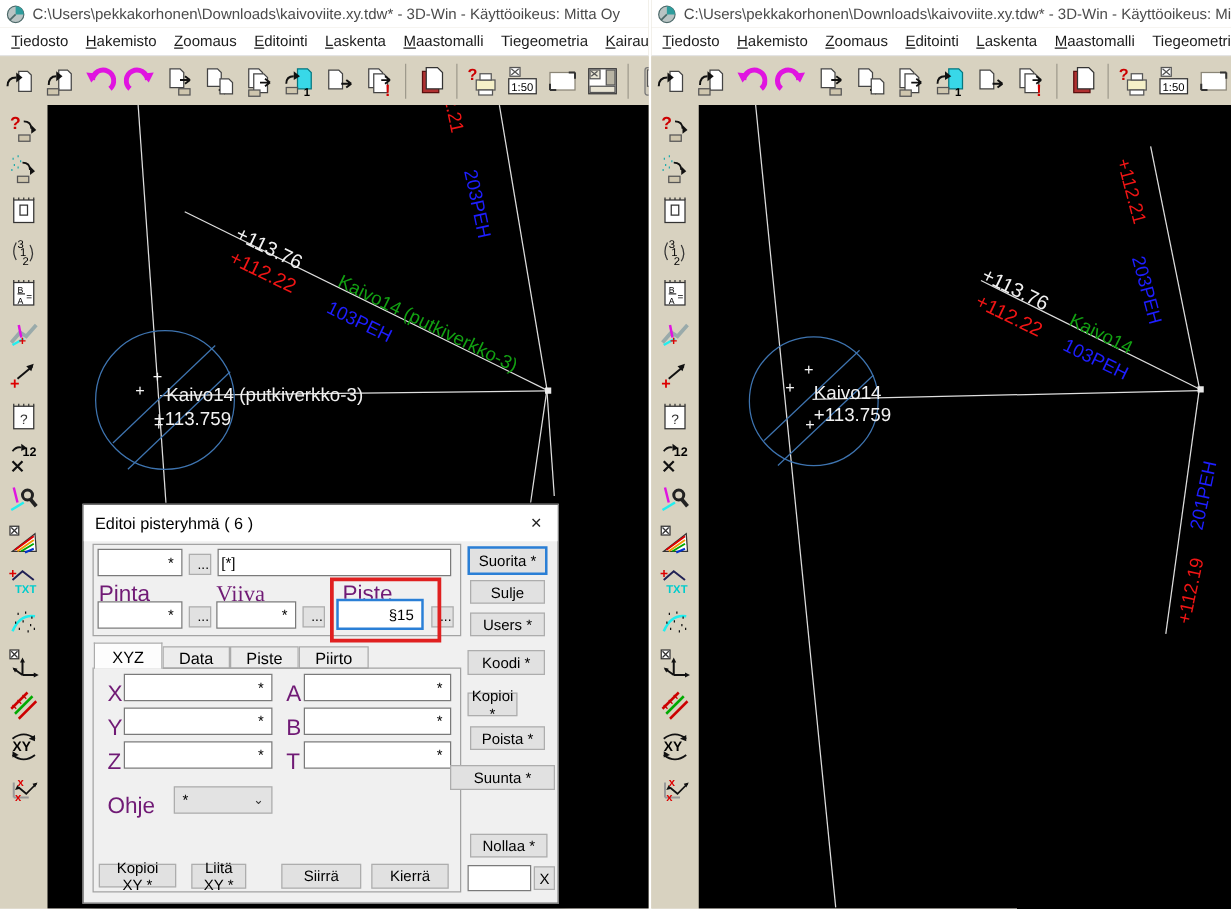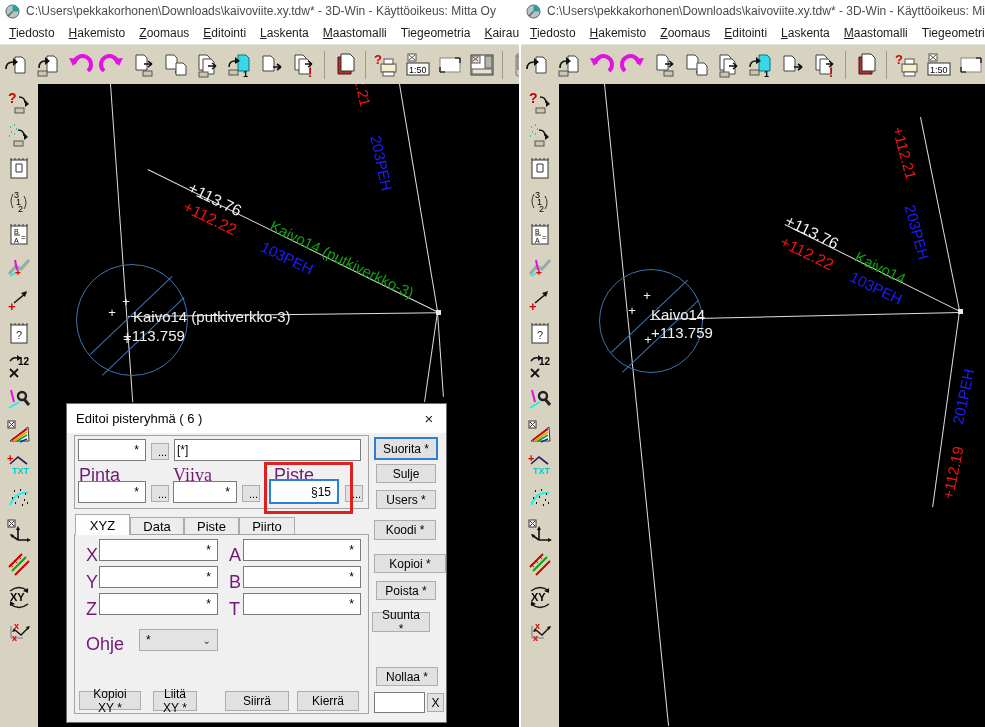--- a/index.html
+++ b/index.html
@@ -410,23 +410,23 @@
     </div>
     <button class="dbtn" style="left:12px;top:287px;width:62px;height:19px;">Kopioi XY *</button>
     <button class="dbtn" style="left:86px;top:287px;width:44px;height:20px;">Liitä XY *</button>
     <button class="dbtn" style="left:158px;top:287px;width:64px;height:20px;">Siirrä</button>
     <button class="dbtn" style="left:230px;top:287px;width:62px;height:20px;">Kierrä</button>
 
     <button class="dbtn" style="left:307px;top:33px;width:64px;height:23px;border:2px solid #2a7fd6;">Suorita *</button>
     <button class="dbtn" style="left:309px;top:60px;width:60px;height:19px;">Sulje</button>
     <button class="dbtn" style="left:309px;top:86px;width:60px;height:19px;">Users *</button>
     <button class="dbtn" style="left:307px;top:116px;width:62px;height:20px;">Koodi *</button>
-    <button class="dbtn" style="left:307px;top:150px;width:72px;height:19px;">Kopioi *</button>
+    <button class="dbtn" style="left:307px;top:150px;width:40px;height:19px;">Kopioi *</button>
     <button class="dbtn" style="left:309px;top:177px;width:60px;height:19px;">Poista *</button>
-    <button class="dbtn" style="left:305px;top:208px;width:58px;height:20px;">Suunta *</button>
+    <button class="dbtn" style="left:293px;top:208px;width:84px;height:20px;">Suunta *</button>
     <button class="dbtn" style="left:309px;top:263px;width:62px;height:19px;">Nollaa *</button>
     <input class="dinput" style="left: 307px; top: 288px; width: 51px; height: 21px;" value="">
     <button class="dbtn" style="left:360px;top:289px;width:17px;height:19px;">X</button>
   </div>
 </div>
 
 <div class="appwin" id="win-right">
   <div class="win-chrome">
     <div class="titlebar">
       <svg class="appicon" viewBox="0 0 16 16">

